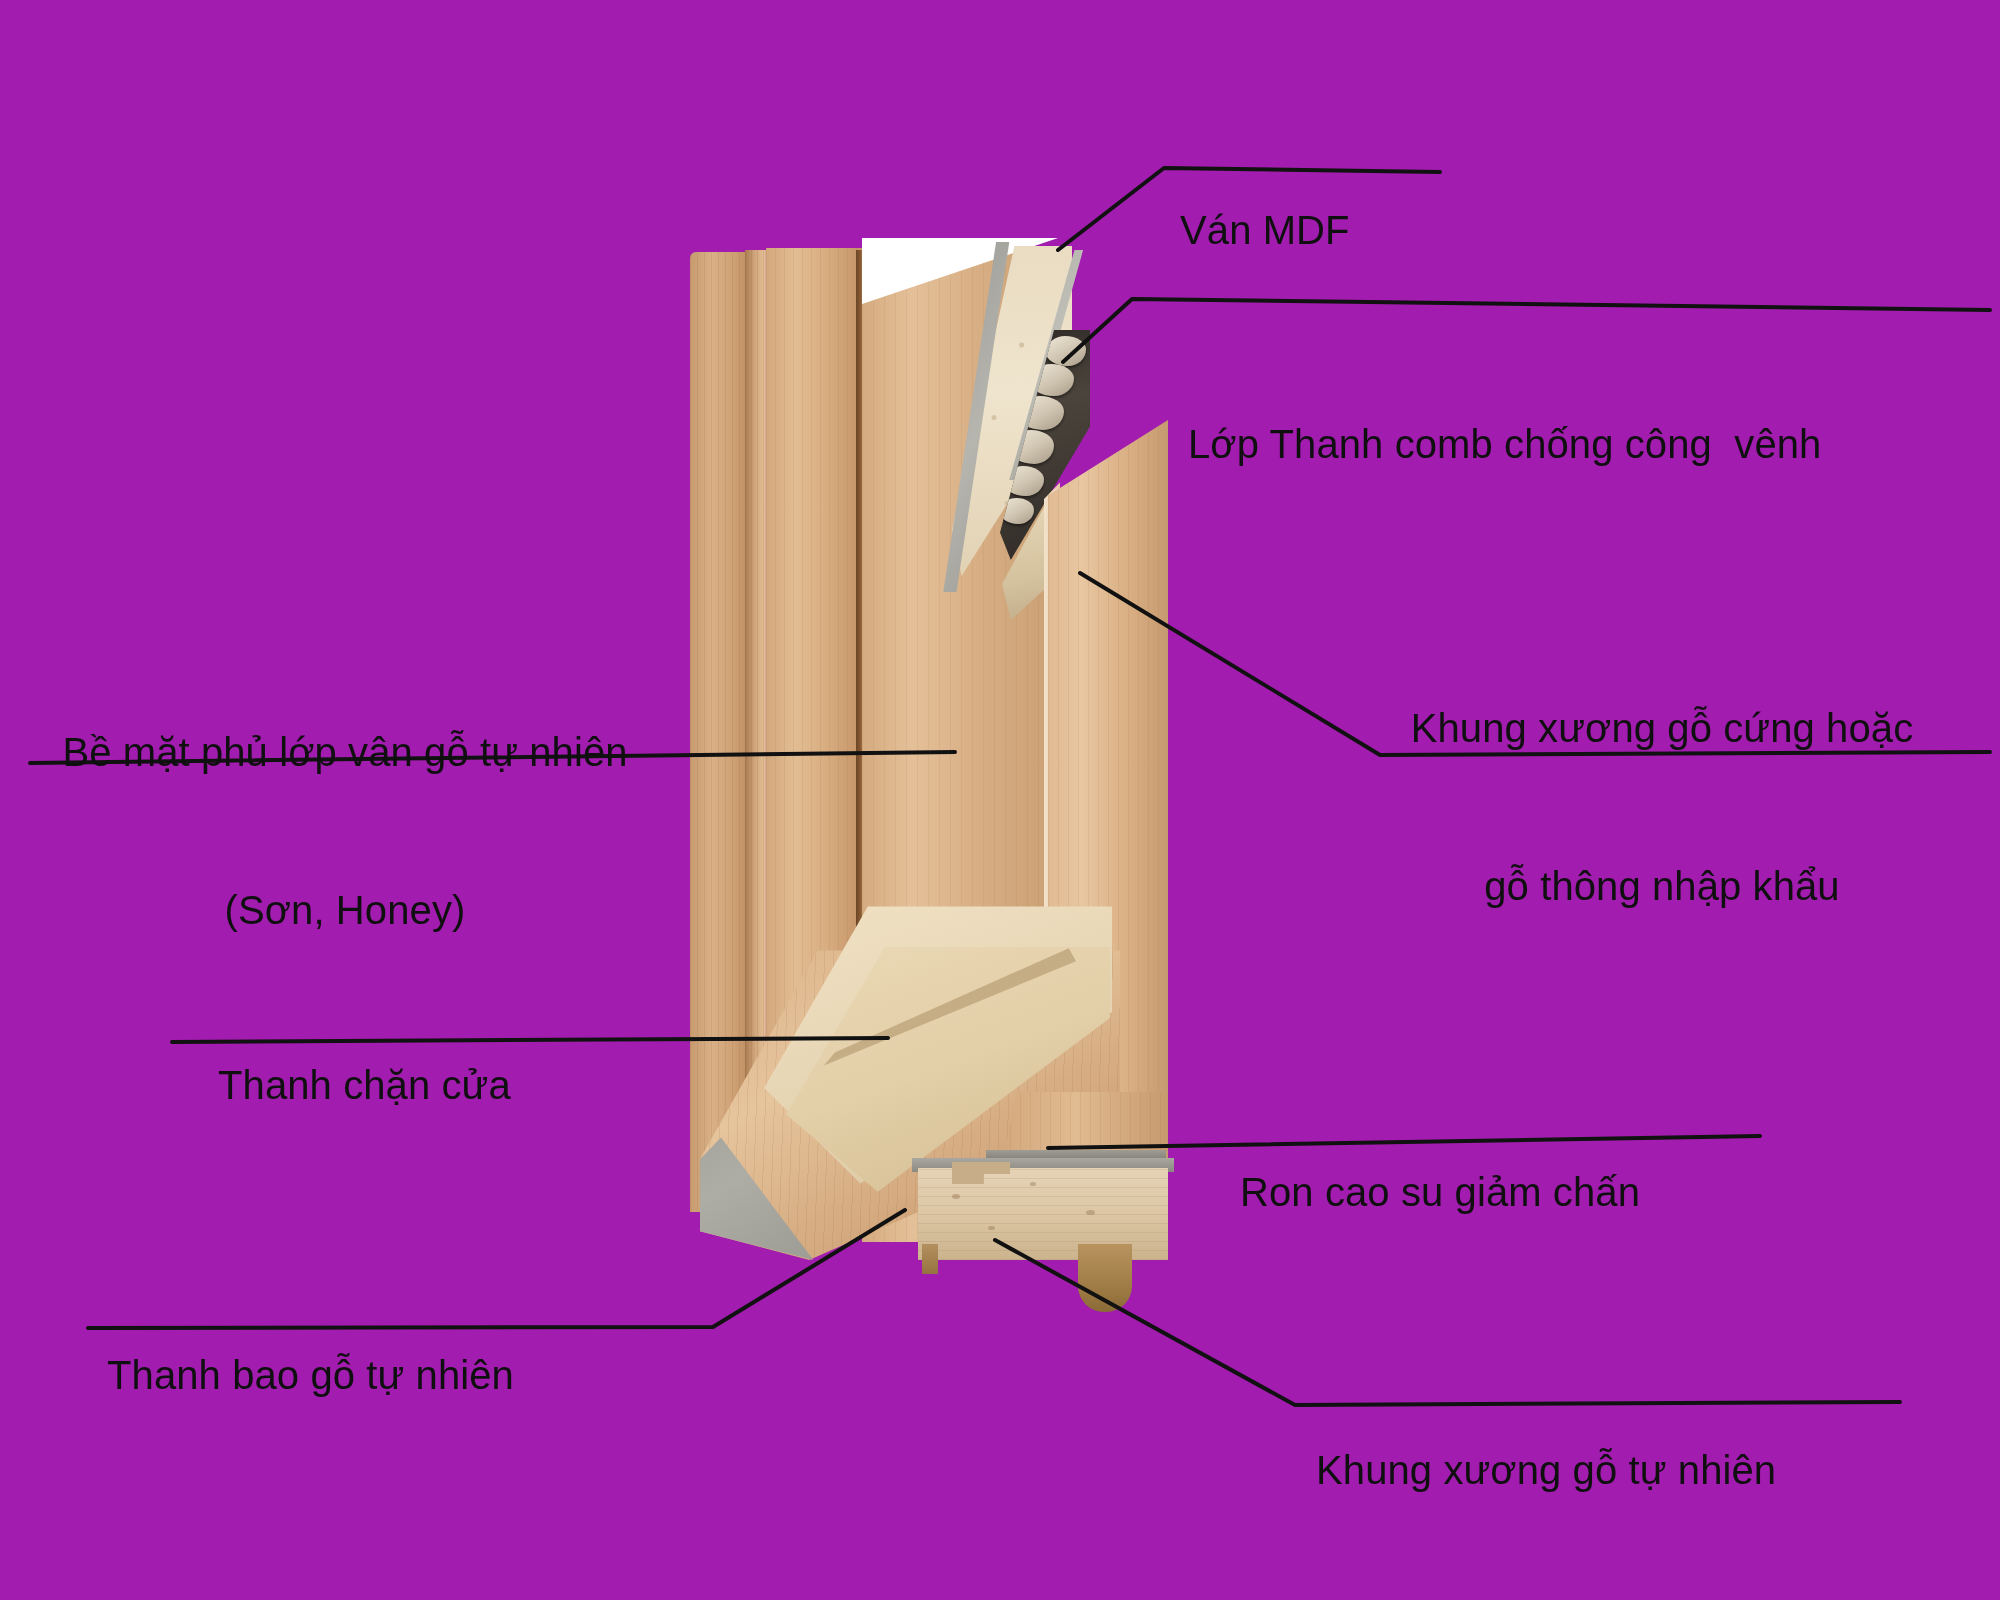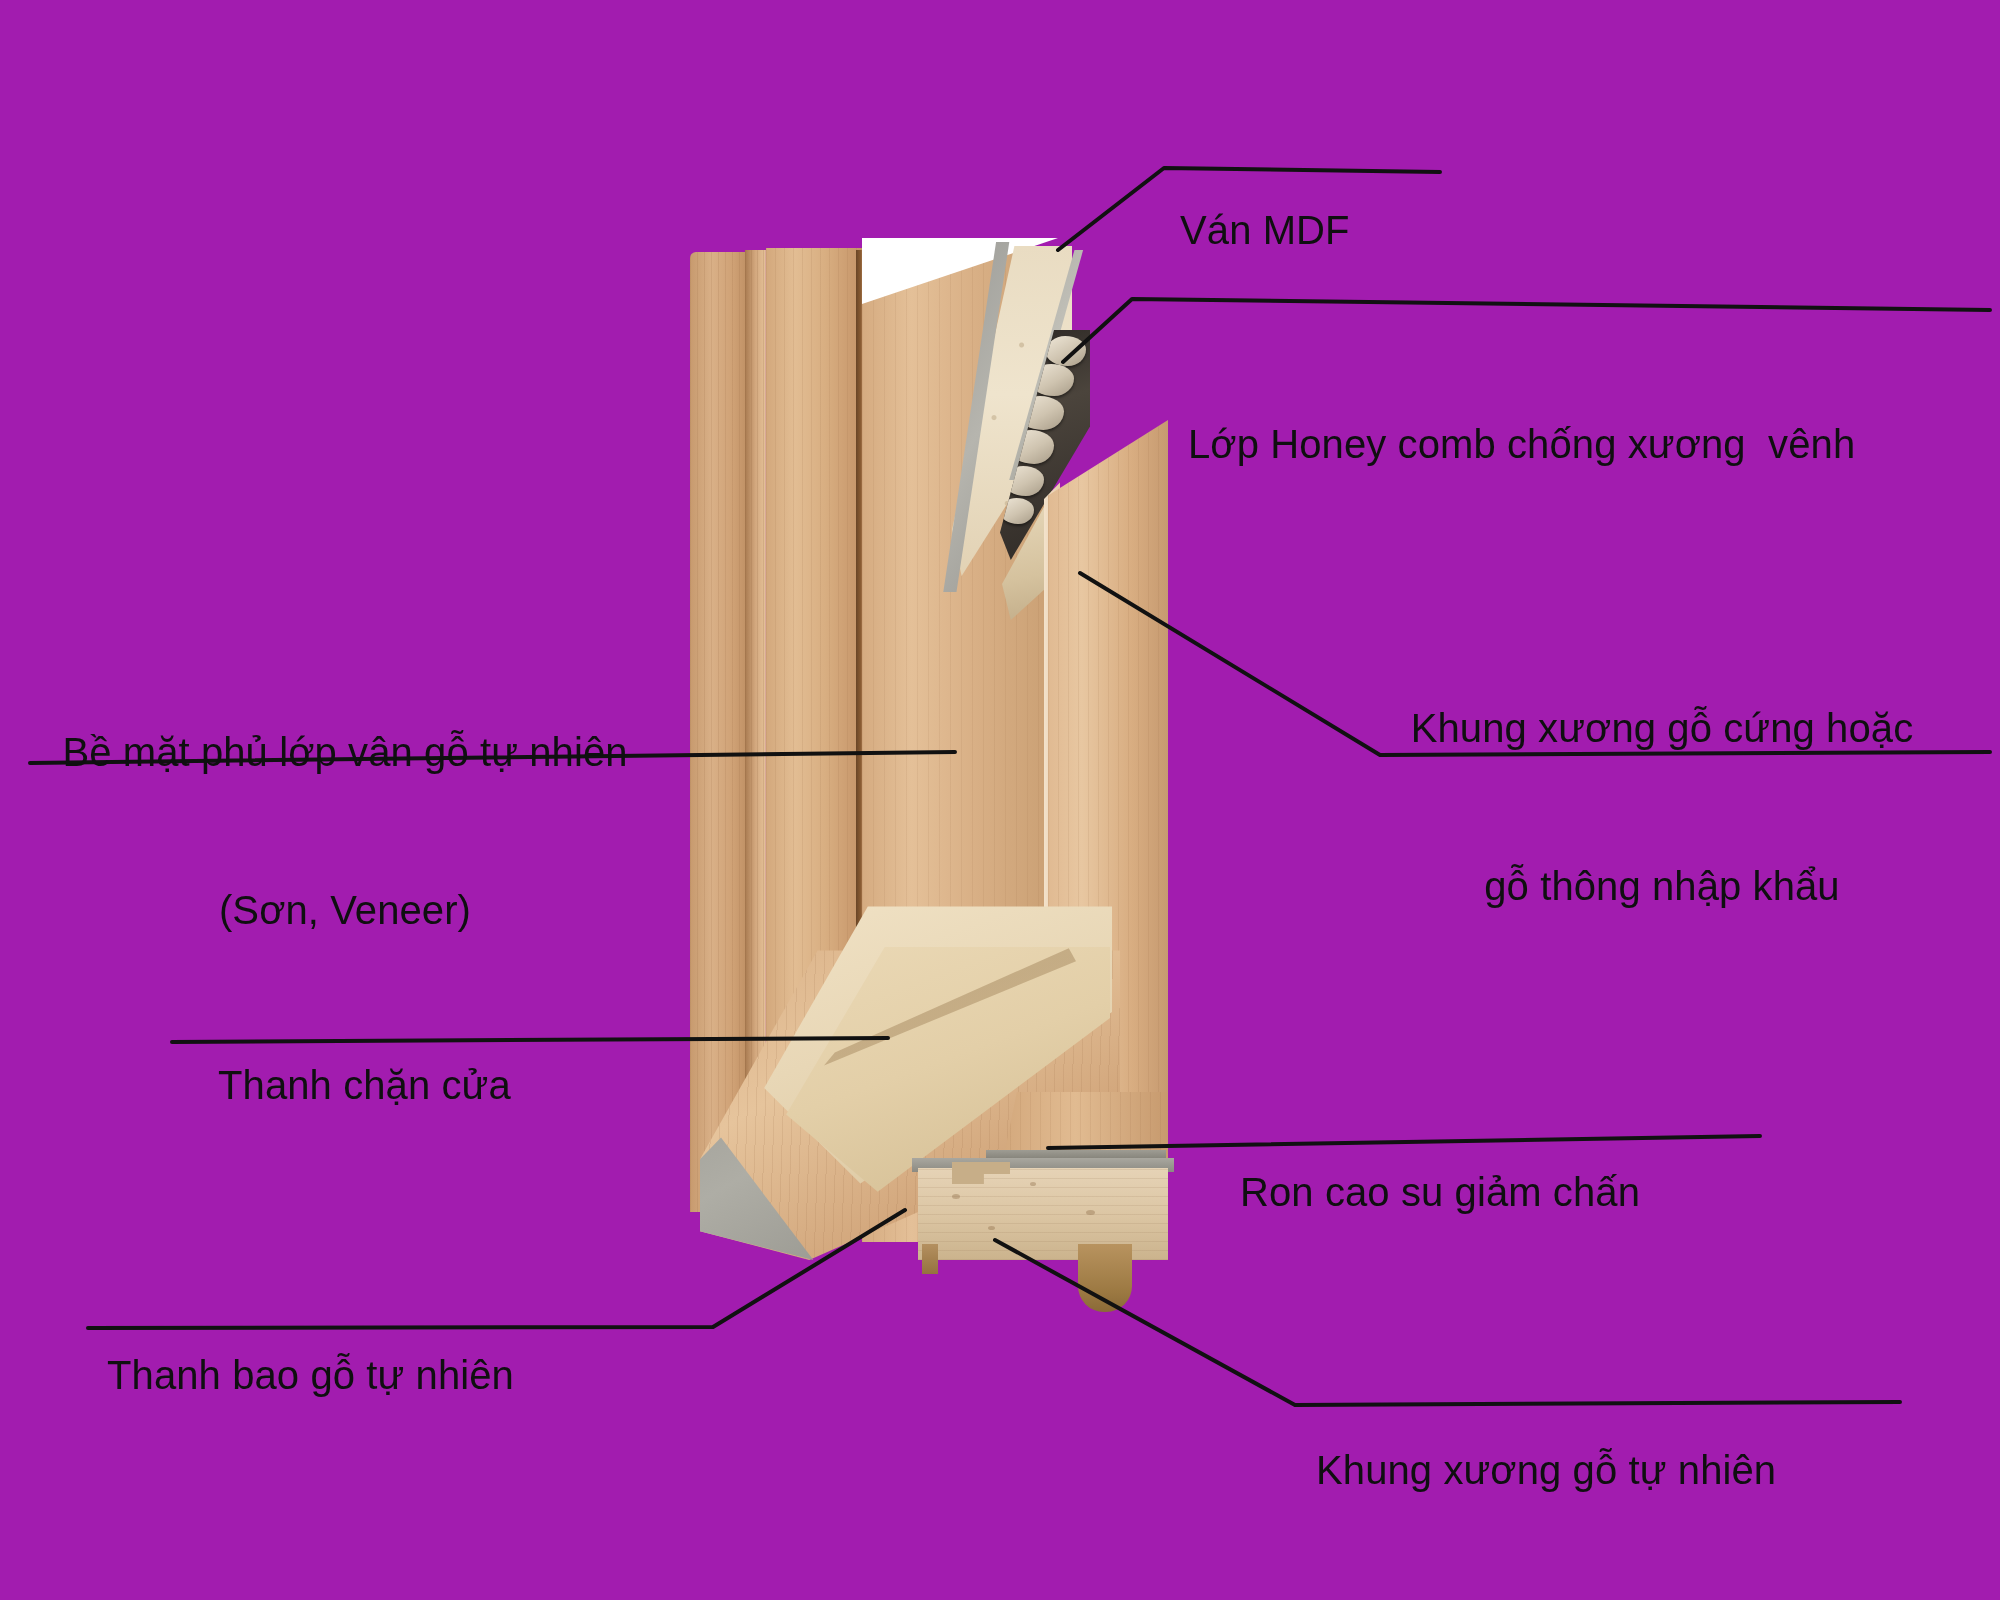--- a/index.html
+++ b/index.html
@@ -321,26 +321,26 @@
 
       <path d="M 995 1240 L 1295 1405 L 1900 1402"></path>
     </g>
   </svg>
 
   <div class="callout left" style="left:1180px; top:98px;">
     <div>Ván MDF</div>
   </div>
 
   <div class="callout left" style="left:1188px; top:312px;">
-    <div>Lớp Honey comb chống xương  vênh</div>
+    <div>Lớp Thanh comb chống công  vênh</div>
   </div>
 
   <div class="callout center" style="left:30px; top:620px; width:630px;">
     <div>Bề mặt phủ lớp vân gỗ tự nhiên</div>
-    <div>(Sơn, Veneer)</div>
+    <div>(Sơn, Honey)</div>
   </div>
 
   <div class="callout center" style="left:1352px; top:596px; width:620px;">
     <div>Khung xương gỗ cứng hoặc</div>
     <div>gỗ thông nhập khẩu</div>
   </div>
 
   <div class="callout left" style="left:218px; top:953px;">
     <div>Thanh chặn cửa</div>
   </div>

